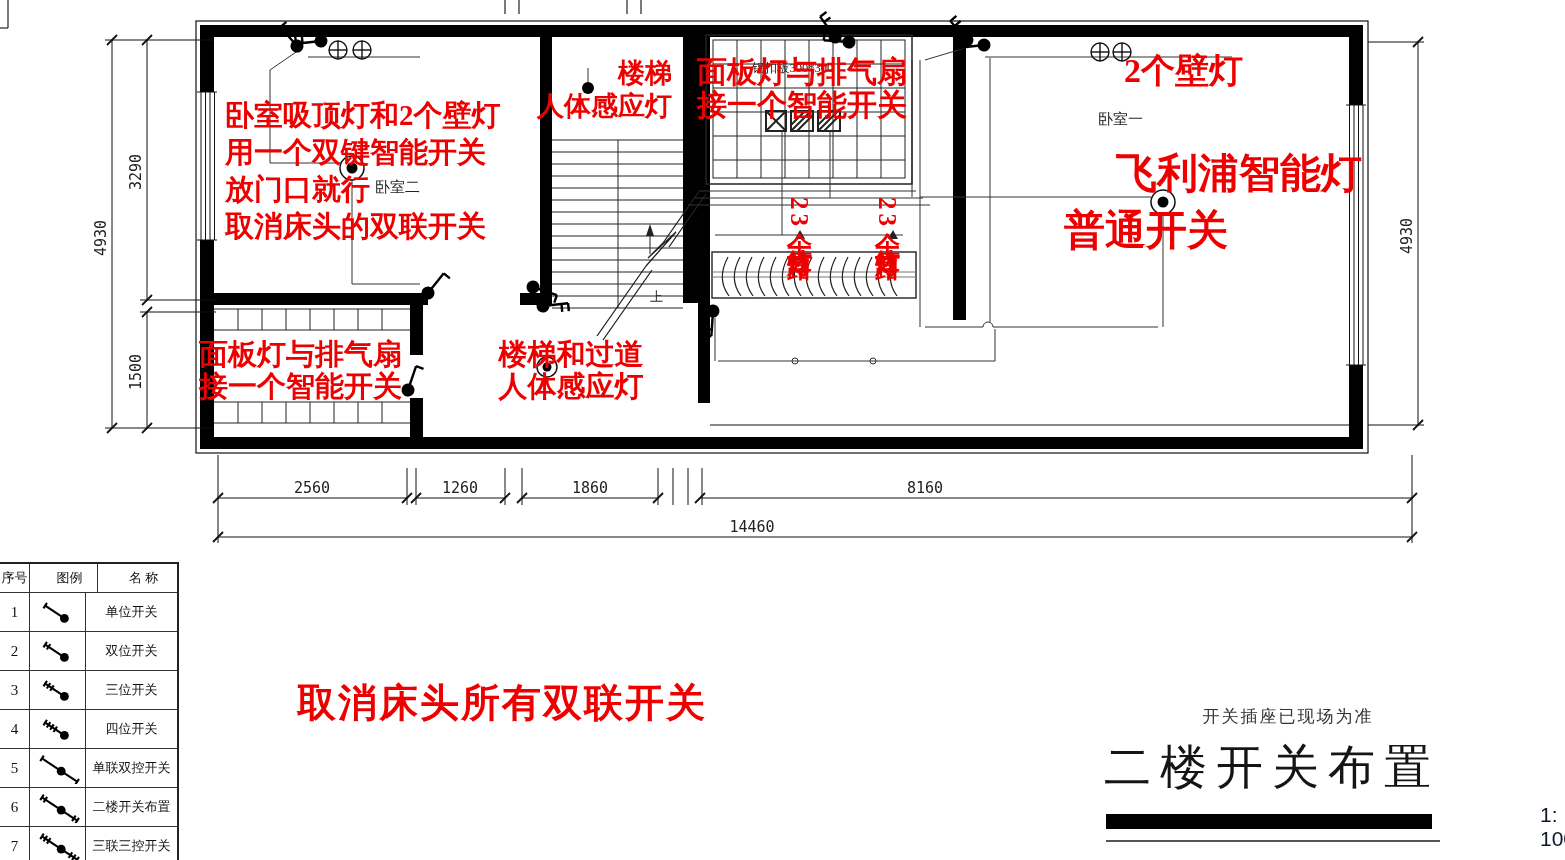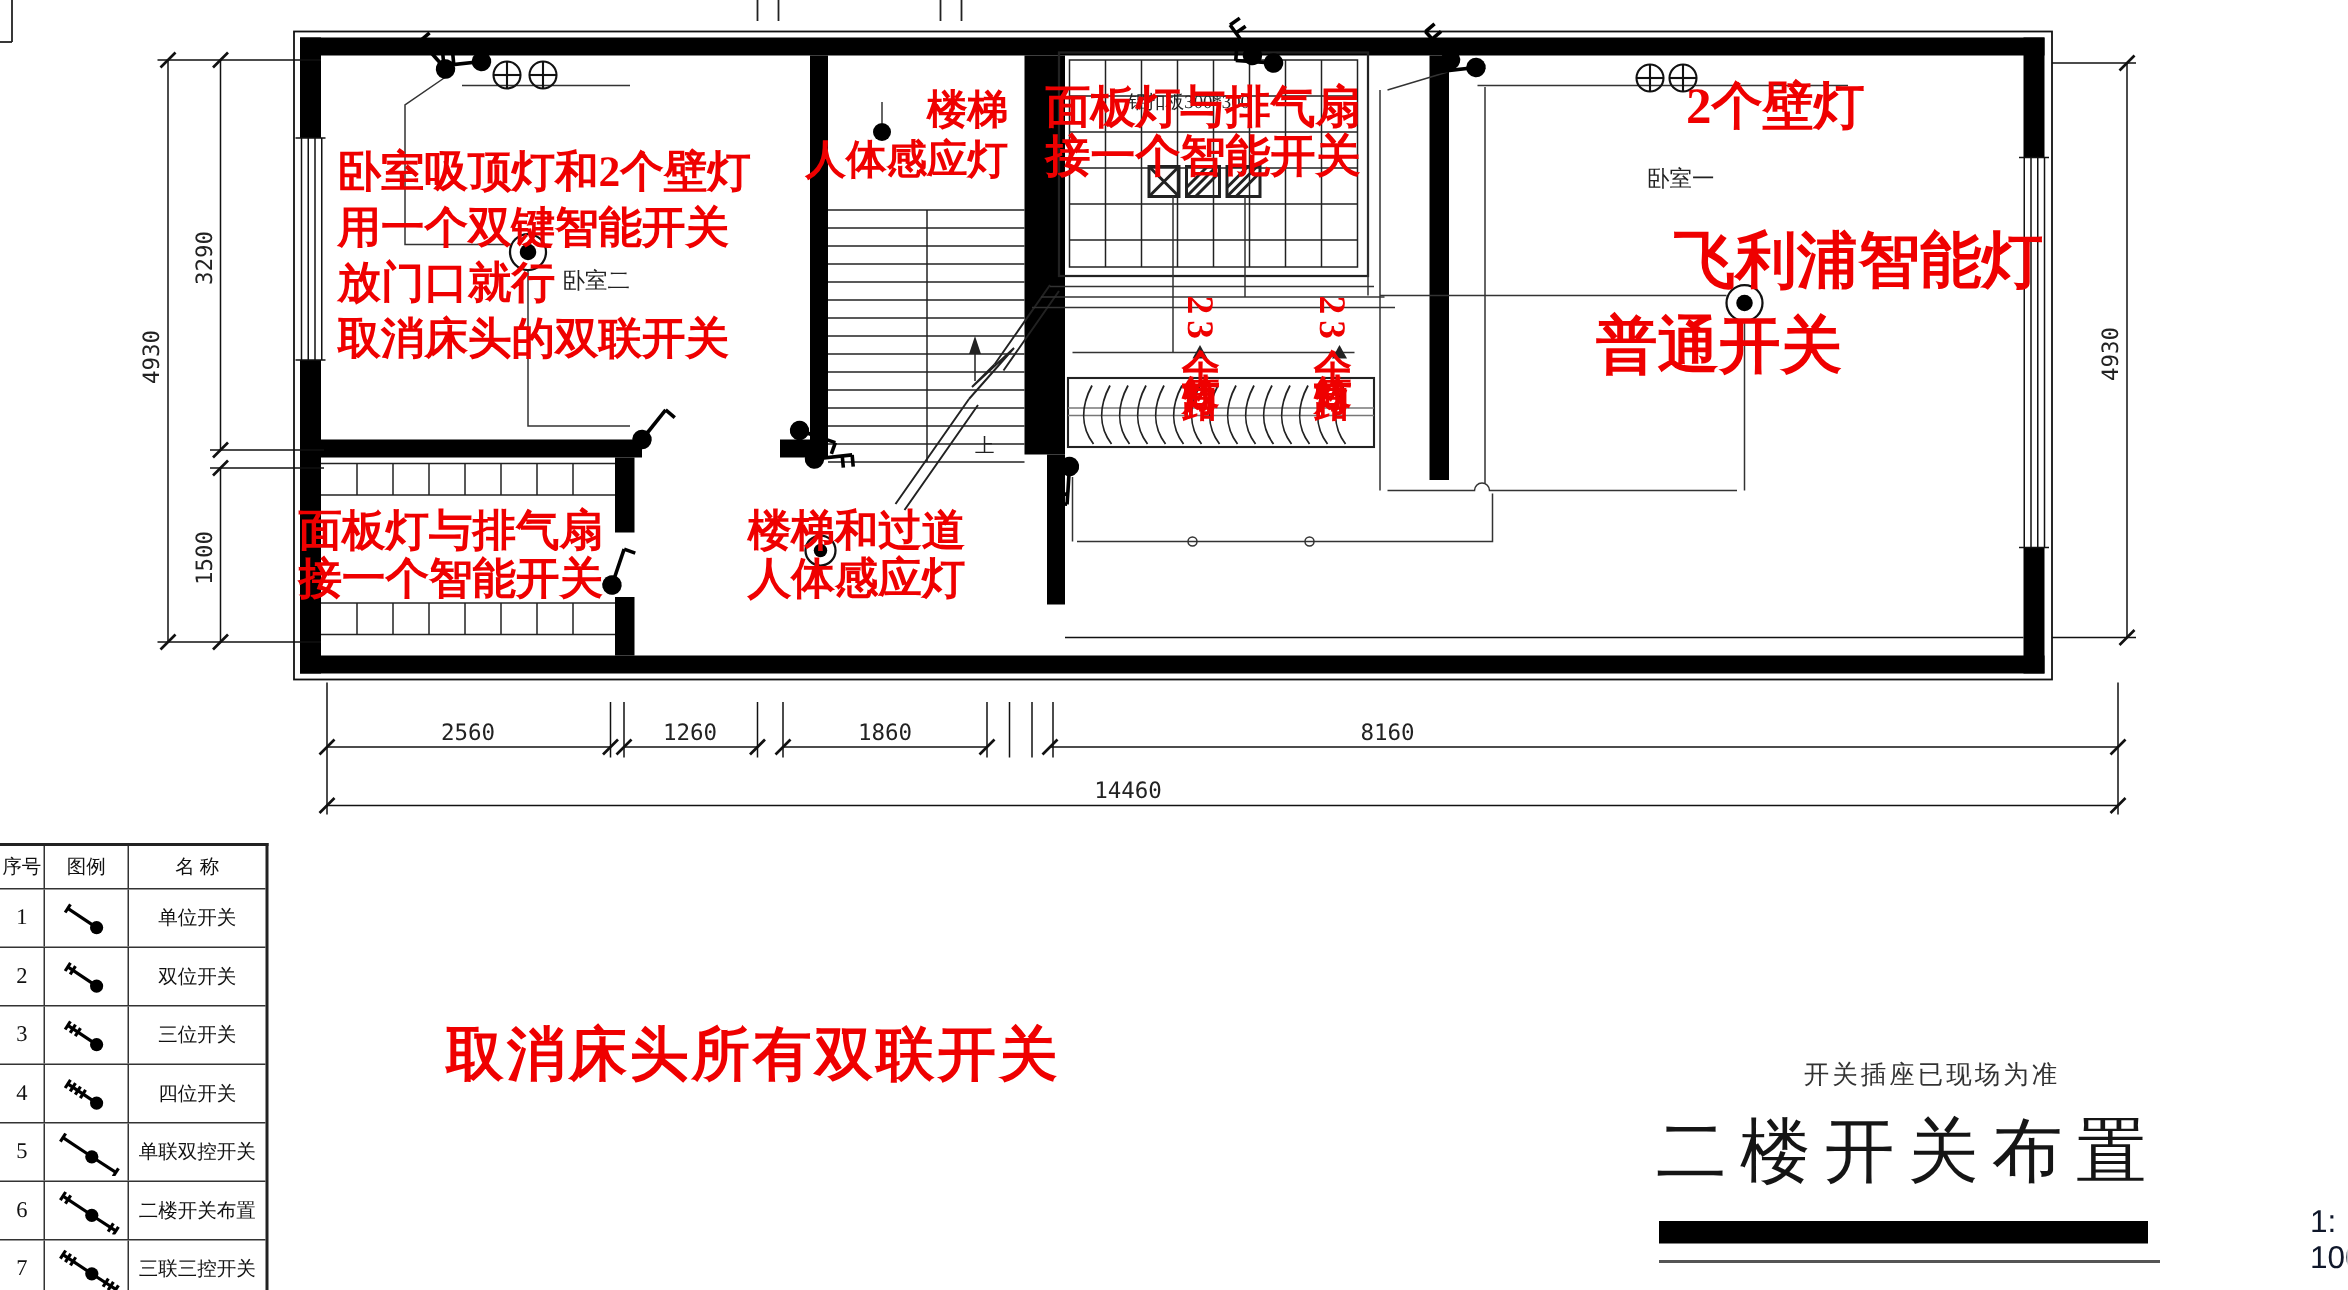--- a/index.html
+++ b/index.html
@@ -10,21 +10,21 @@
   .note{position:absolute;color:#ef0000;font-family:"Liberation Serif","DejaVu Serif",serif;font-weight:700;white-space:nowrap;z-index:5;}
   .note div{white-space:nowrap;}
   .vnote{writing-mode:vertical-rl;text-orientation:mixed;letter-spacing:2px;}
   
   #legend{position:absolute;left:0;top:562px;width:177px;border:2px solid #222;border-left:none;background:#fff;z-index:4;}
   .lg-row{display:grid;grid-template-columns:30px 56px 1fr;border-bottom:1px solid #333;}
   .lg-row:last-child{border-bottom:none;}
   .lg-cell{display:flex;align-items:center;justify-content:center;border-right:1px solid #333;
            font-family:"Liberation Serif","DejaVu Serif",serif;font-size:13px;color:#111;}
   .lg-cell:last-child{border-right:none;}
-  .lg-head{height:28px;}
+  .lg-head{height:28px;gap:12px;}
   .lg-body{height:38px;}
   .lg-no{font-size:15px;}
   
   .tb{position:absolute;color:#222;z-index:4;}
   #tb-note{left:1148px;top:705px;width:280px;text-align:center;font-size:17px;letter-spacing:2px;
            font-family:"Liberation Serif","DejaVu Serif",serif;color:#333;}
   #tb-title{left:1104px;top:736px;font-size:47px;letter-spacing:9px;color:#151515;
             font-family:"Liberation Serif","DejaVu Serif",serif;font-weight:500;white-space:nowrap;}
   #tb-bar{left:1106px;top:814px;width:326px;height:15px;background:#000;}
   #tb-underline{left:1106px;top:840px;width:334px;height:2px;background:#555;}

